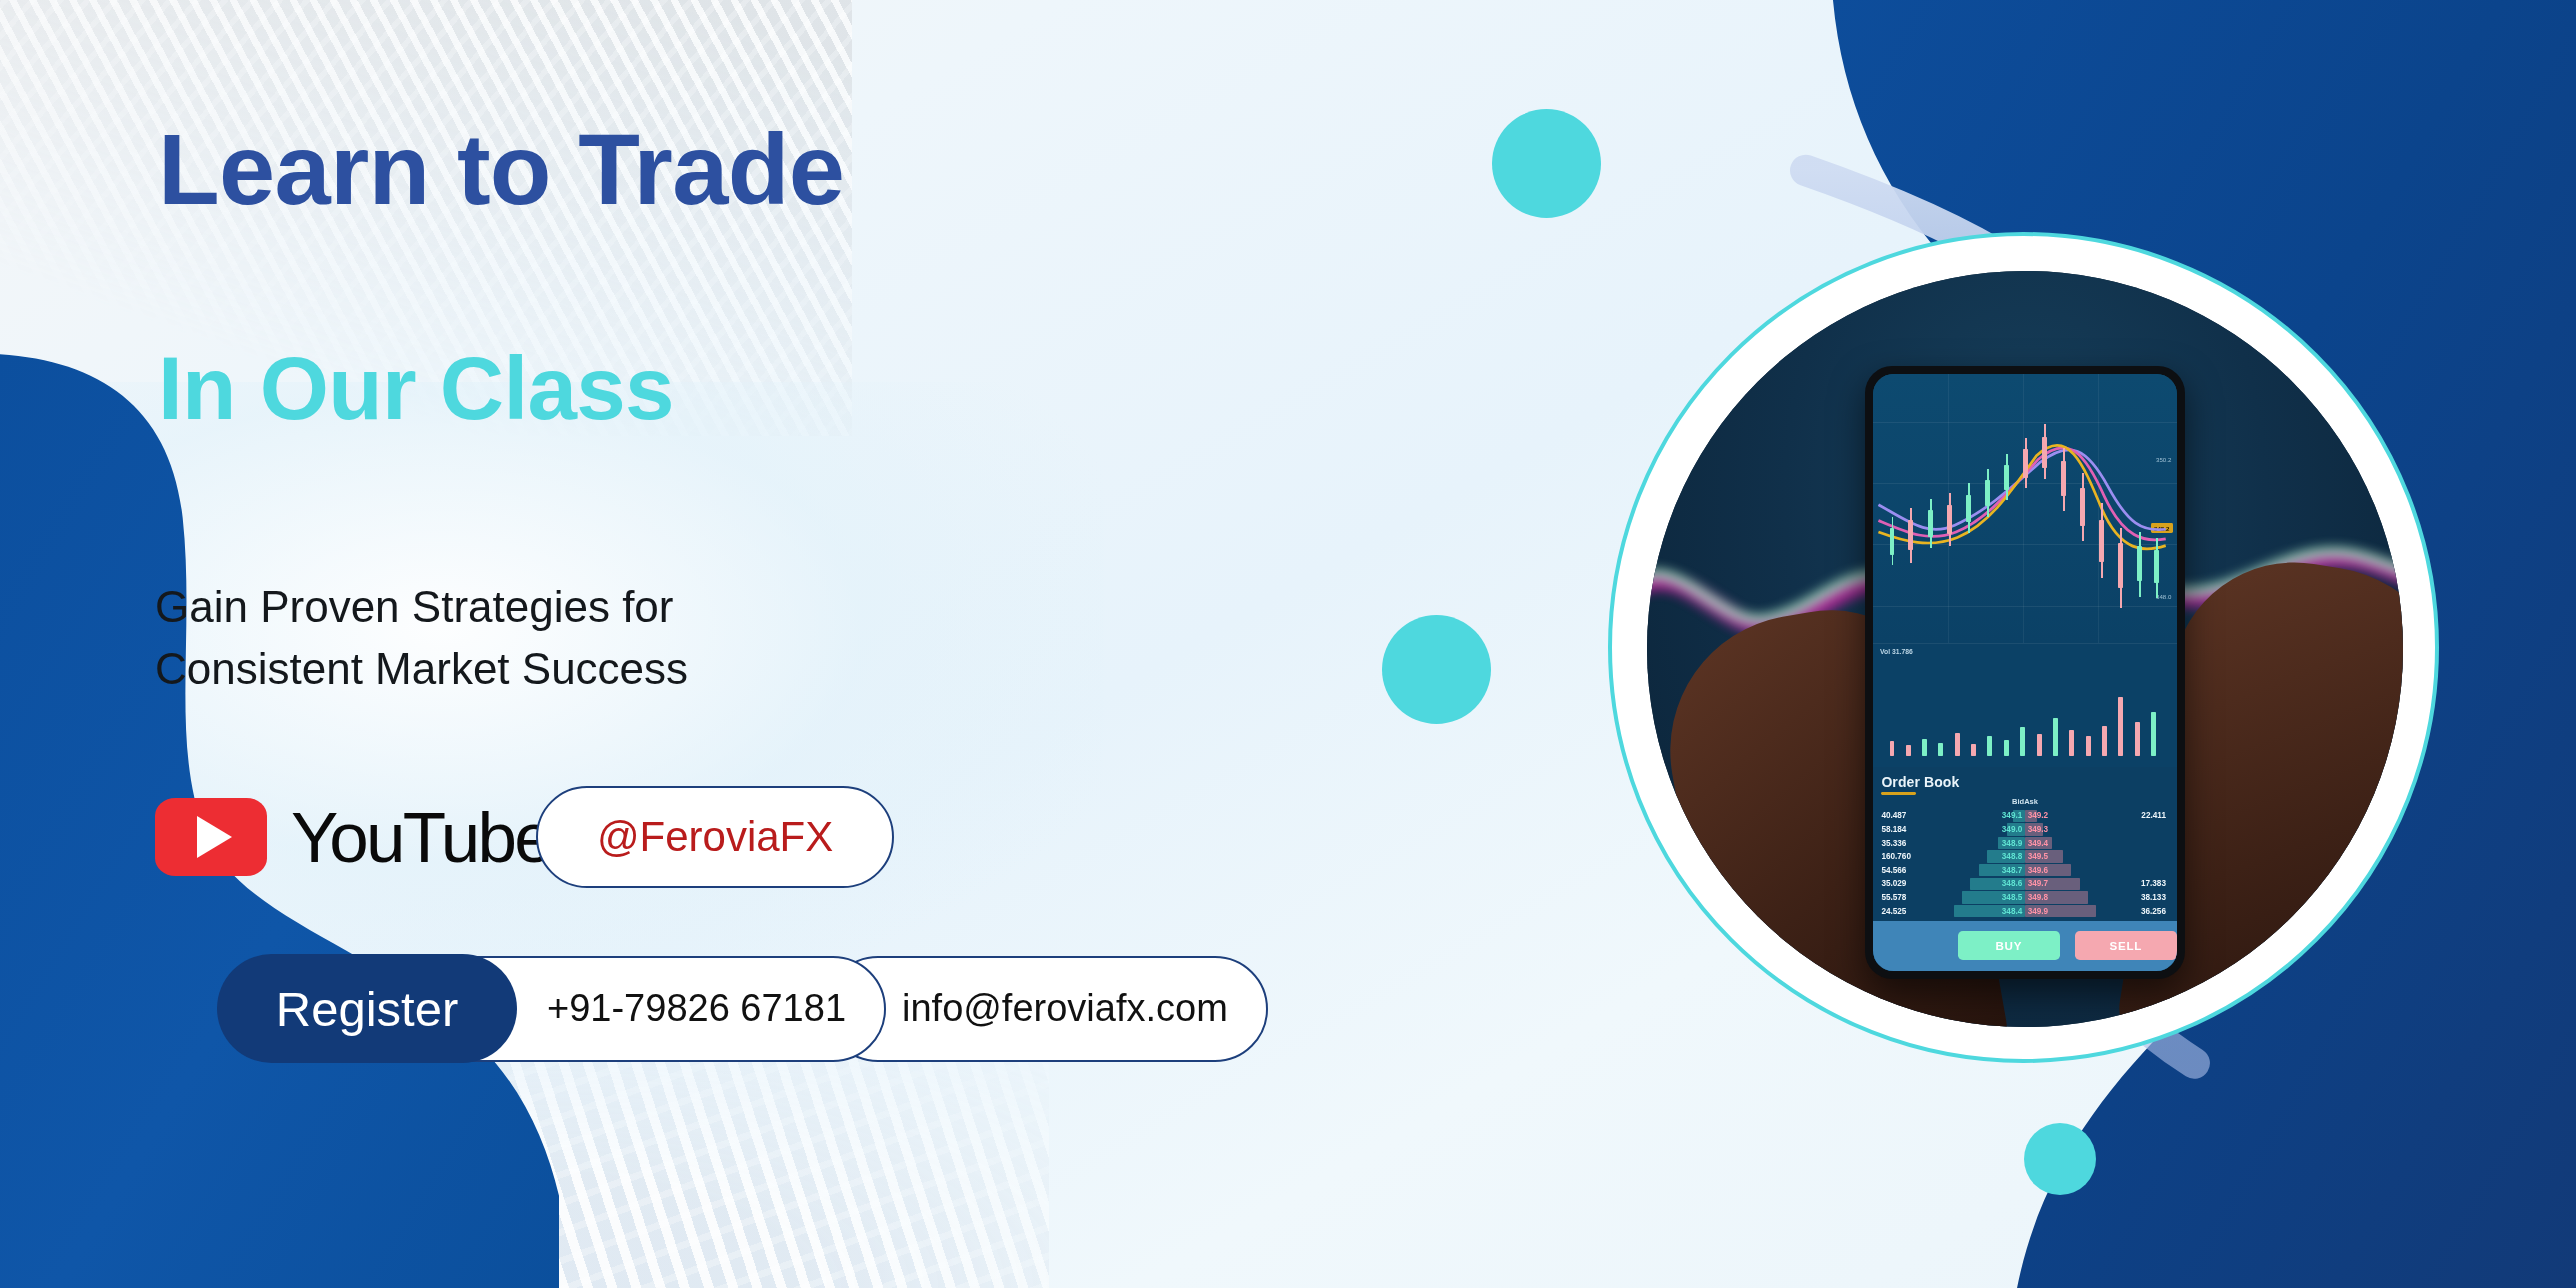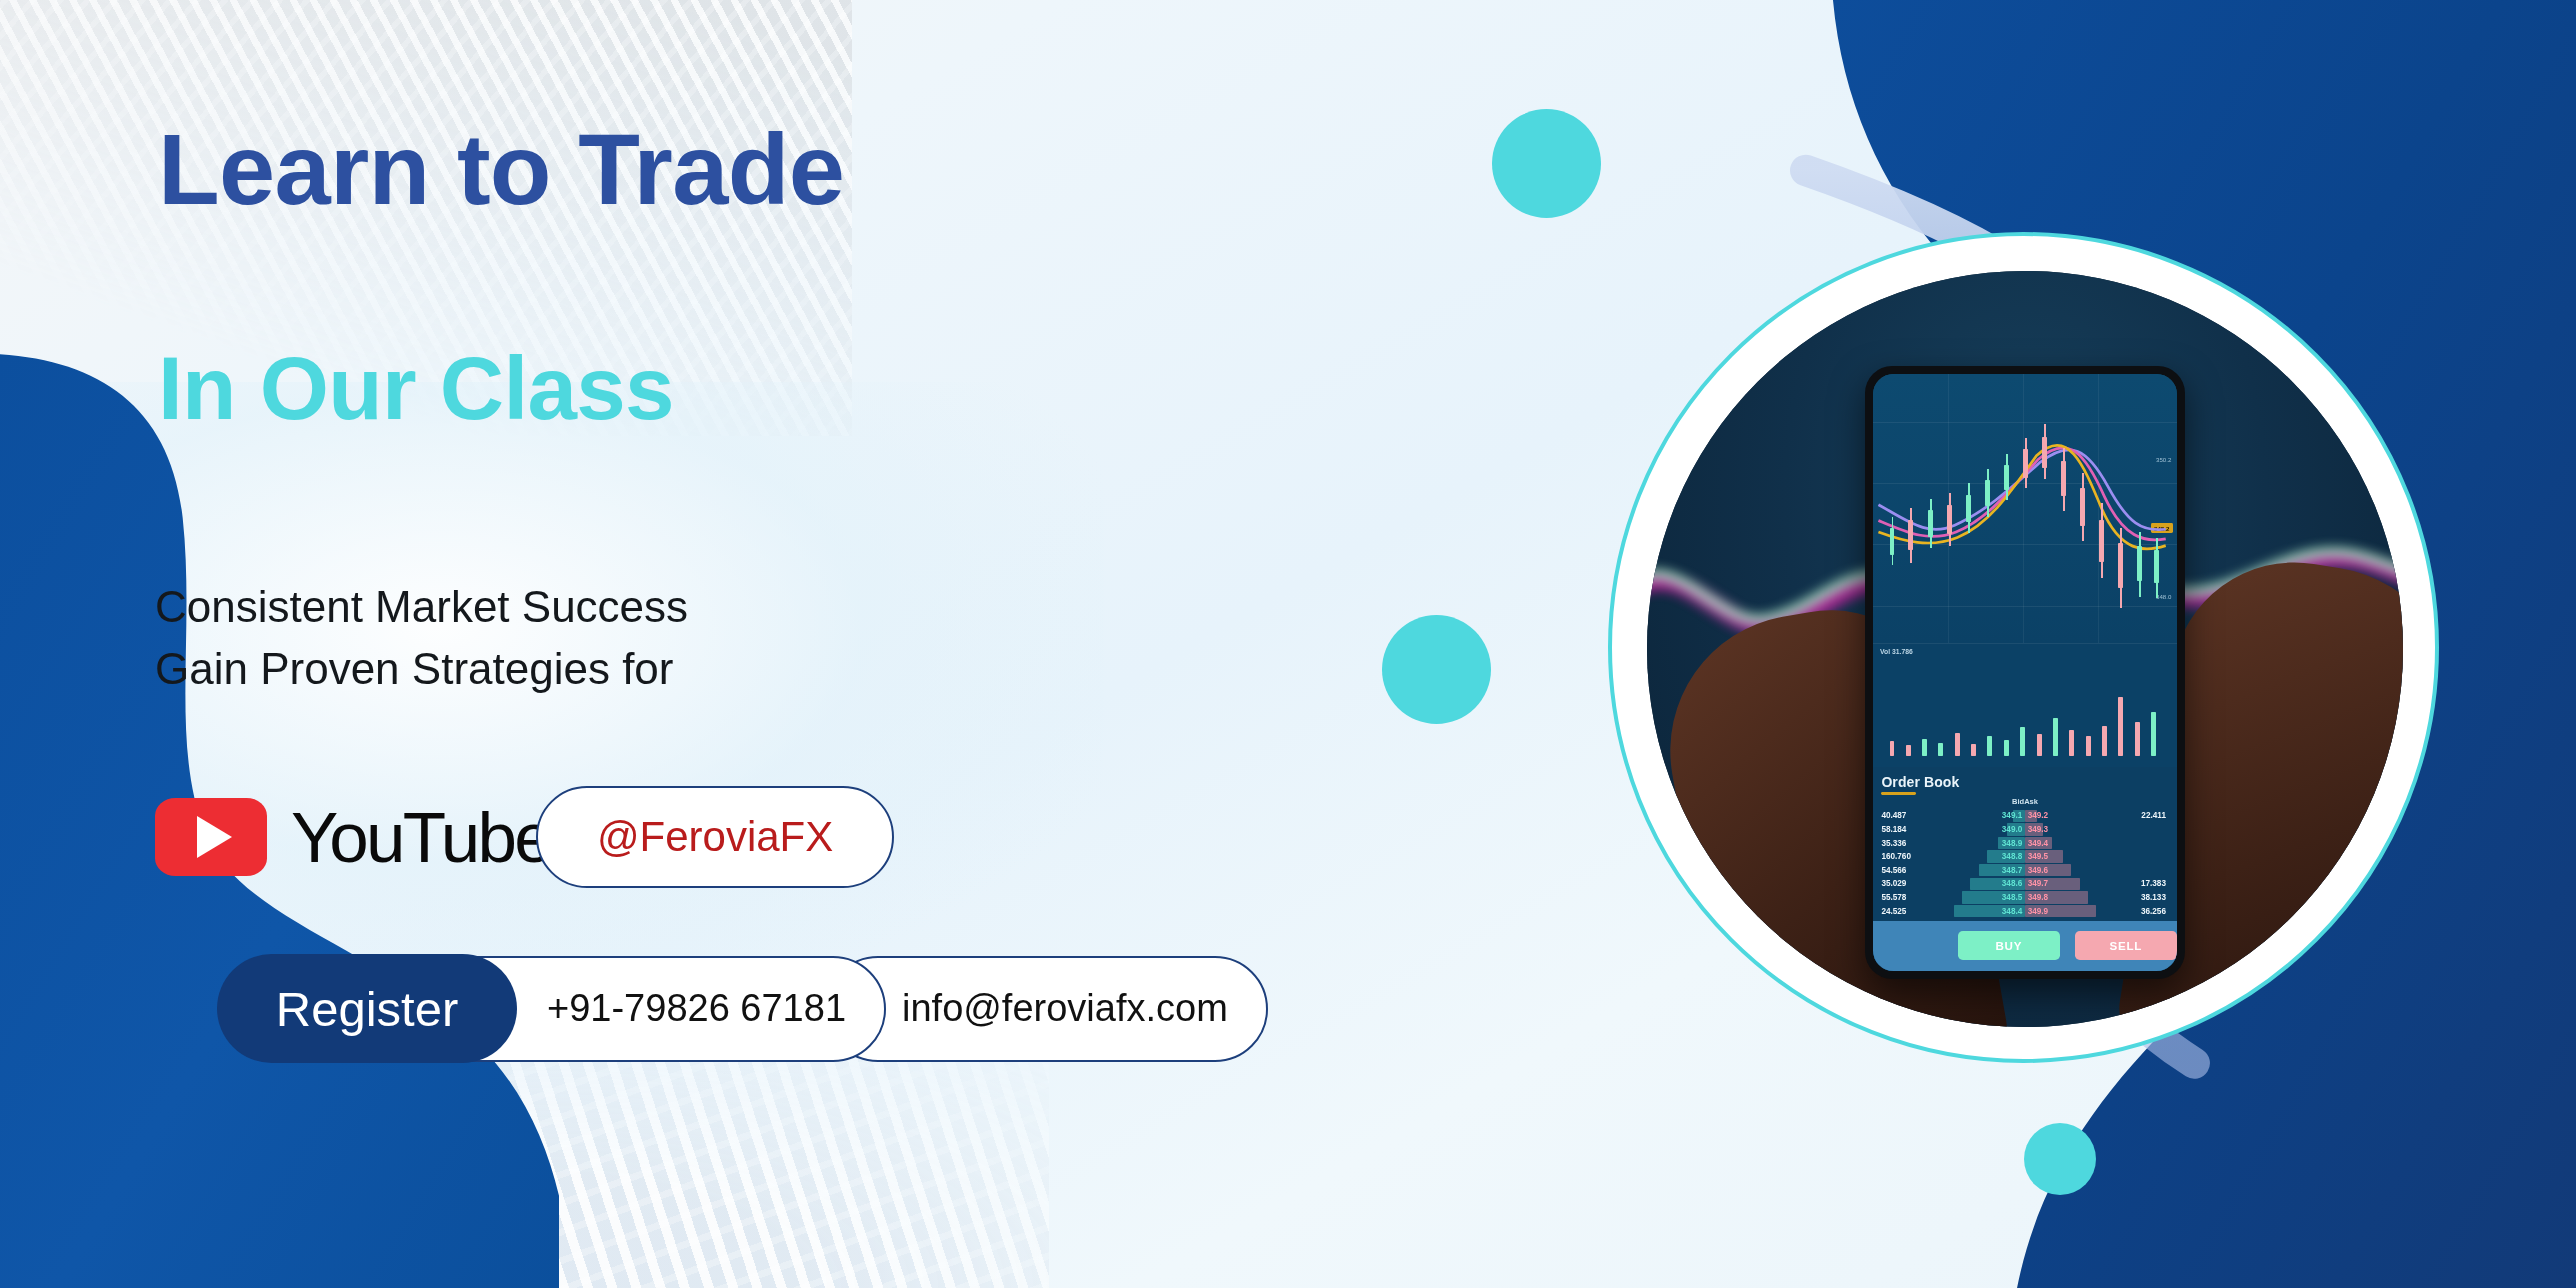--- a/index.html
+++ b/index.html
@@ -395,22 +395,22 @@
         </div>
       </div>
     </div>
   </div>
 
   <div class="content">
     <div class="h1">Learn to Trade</div>
     <div class="h2">In Our Class</div>
 
     <div class="sub">
+      <div>Gain Proven Strategies for</div>
       <div>Consistent Market Success</div>
-      <div>Gain Proven Strategies for</div>
     </div>
 
     <div class="yt-row">
       <div class="yt-logo">
         <div class="yt-badge">
           <div class="yt-tri"></div>
         </div>
         <div class="yt-word">YouTube</div>
       </div>
       <div class="handle-pill">@FeroviaFX</div>

